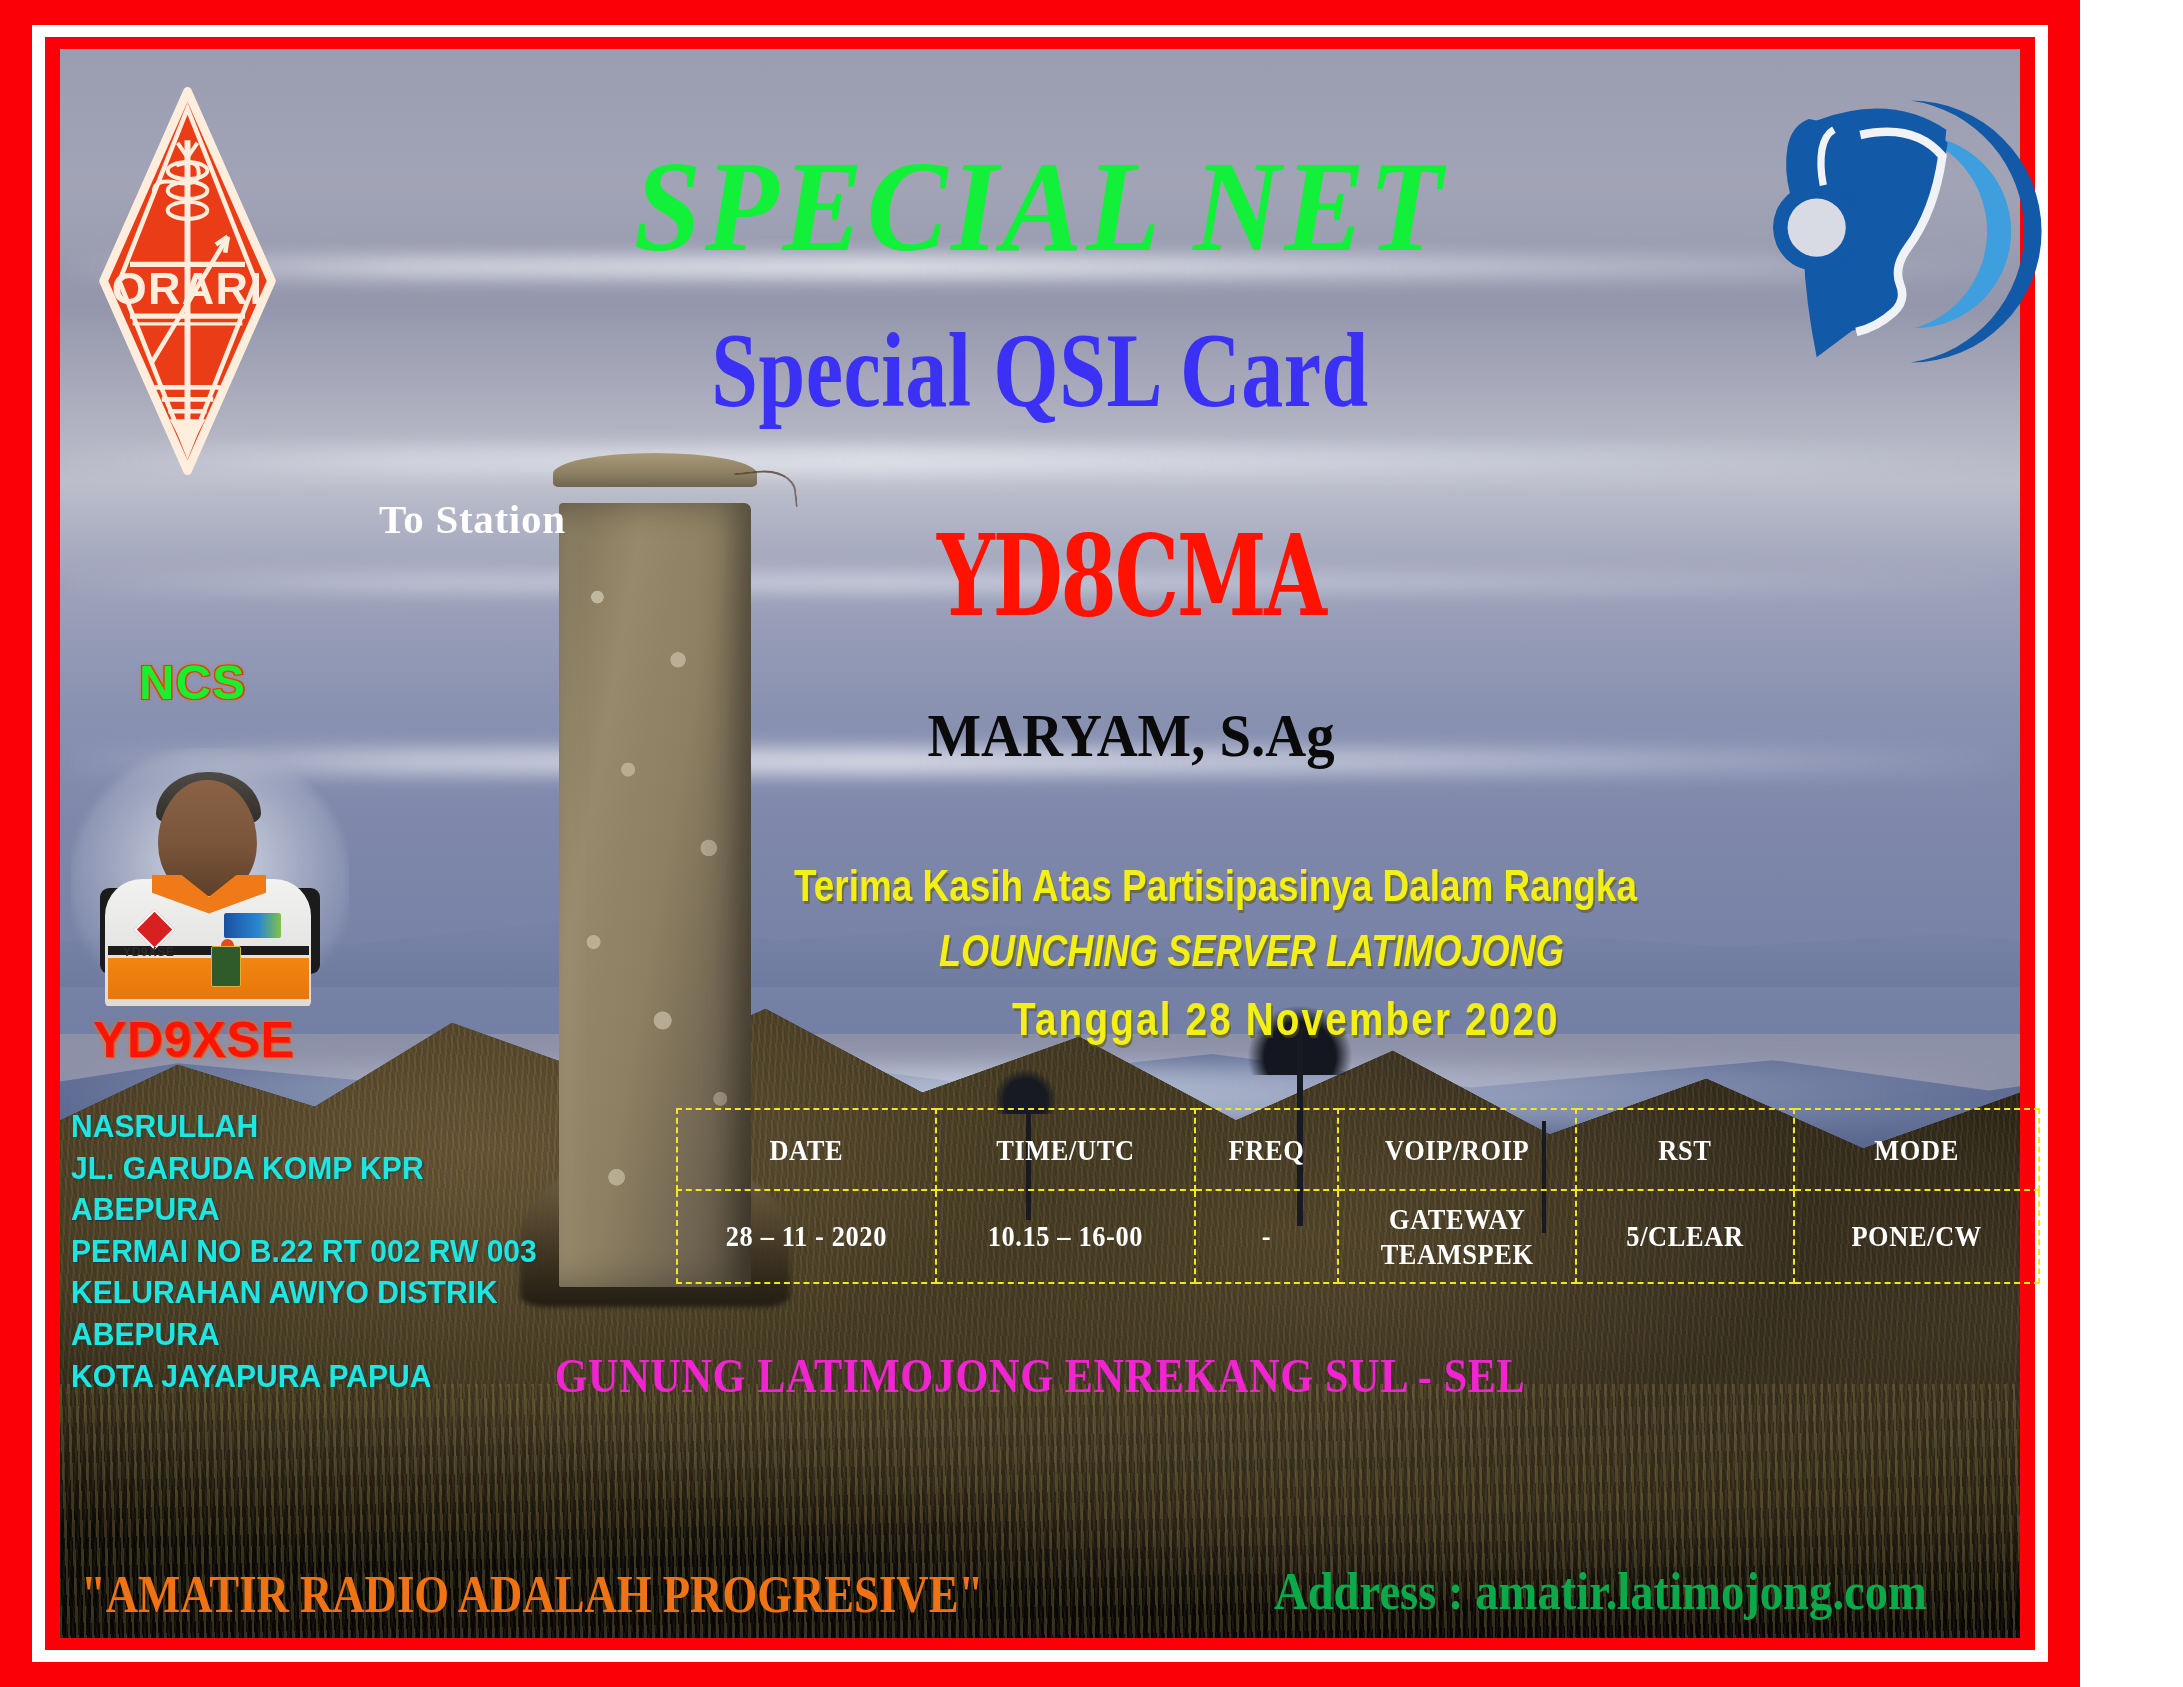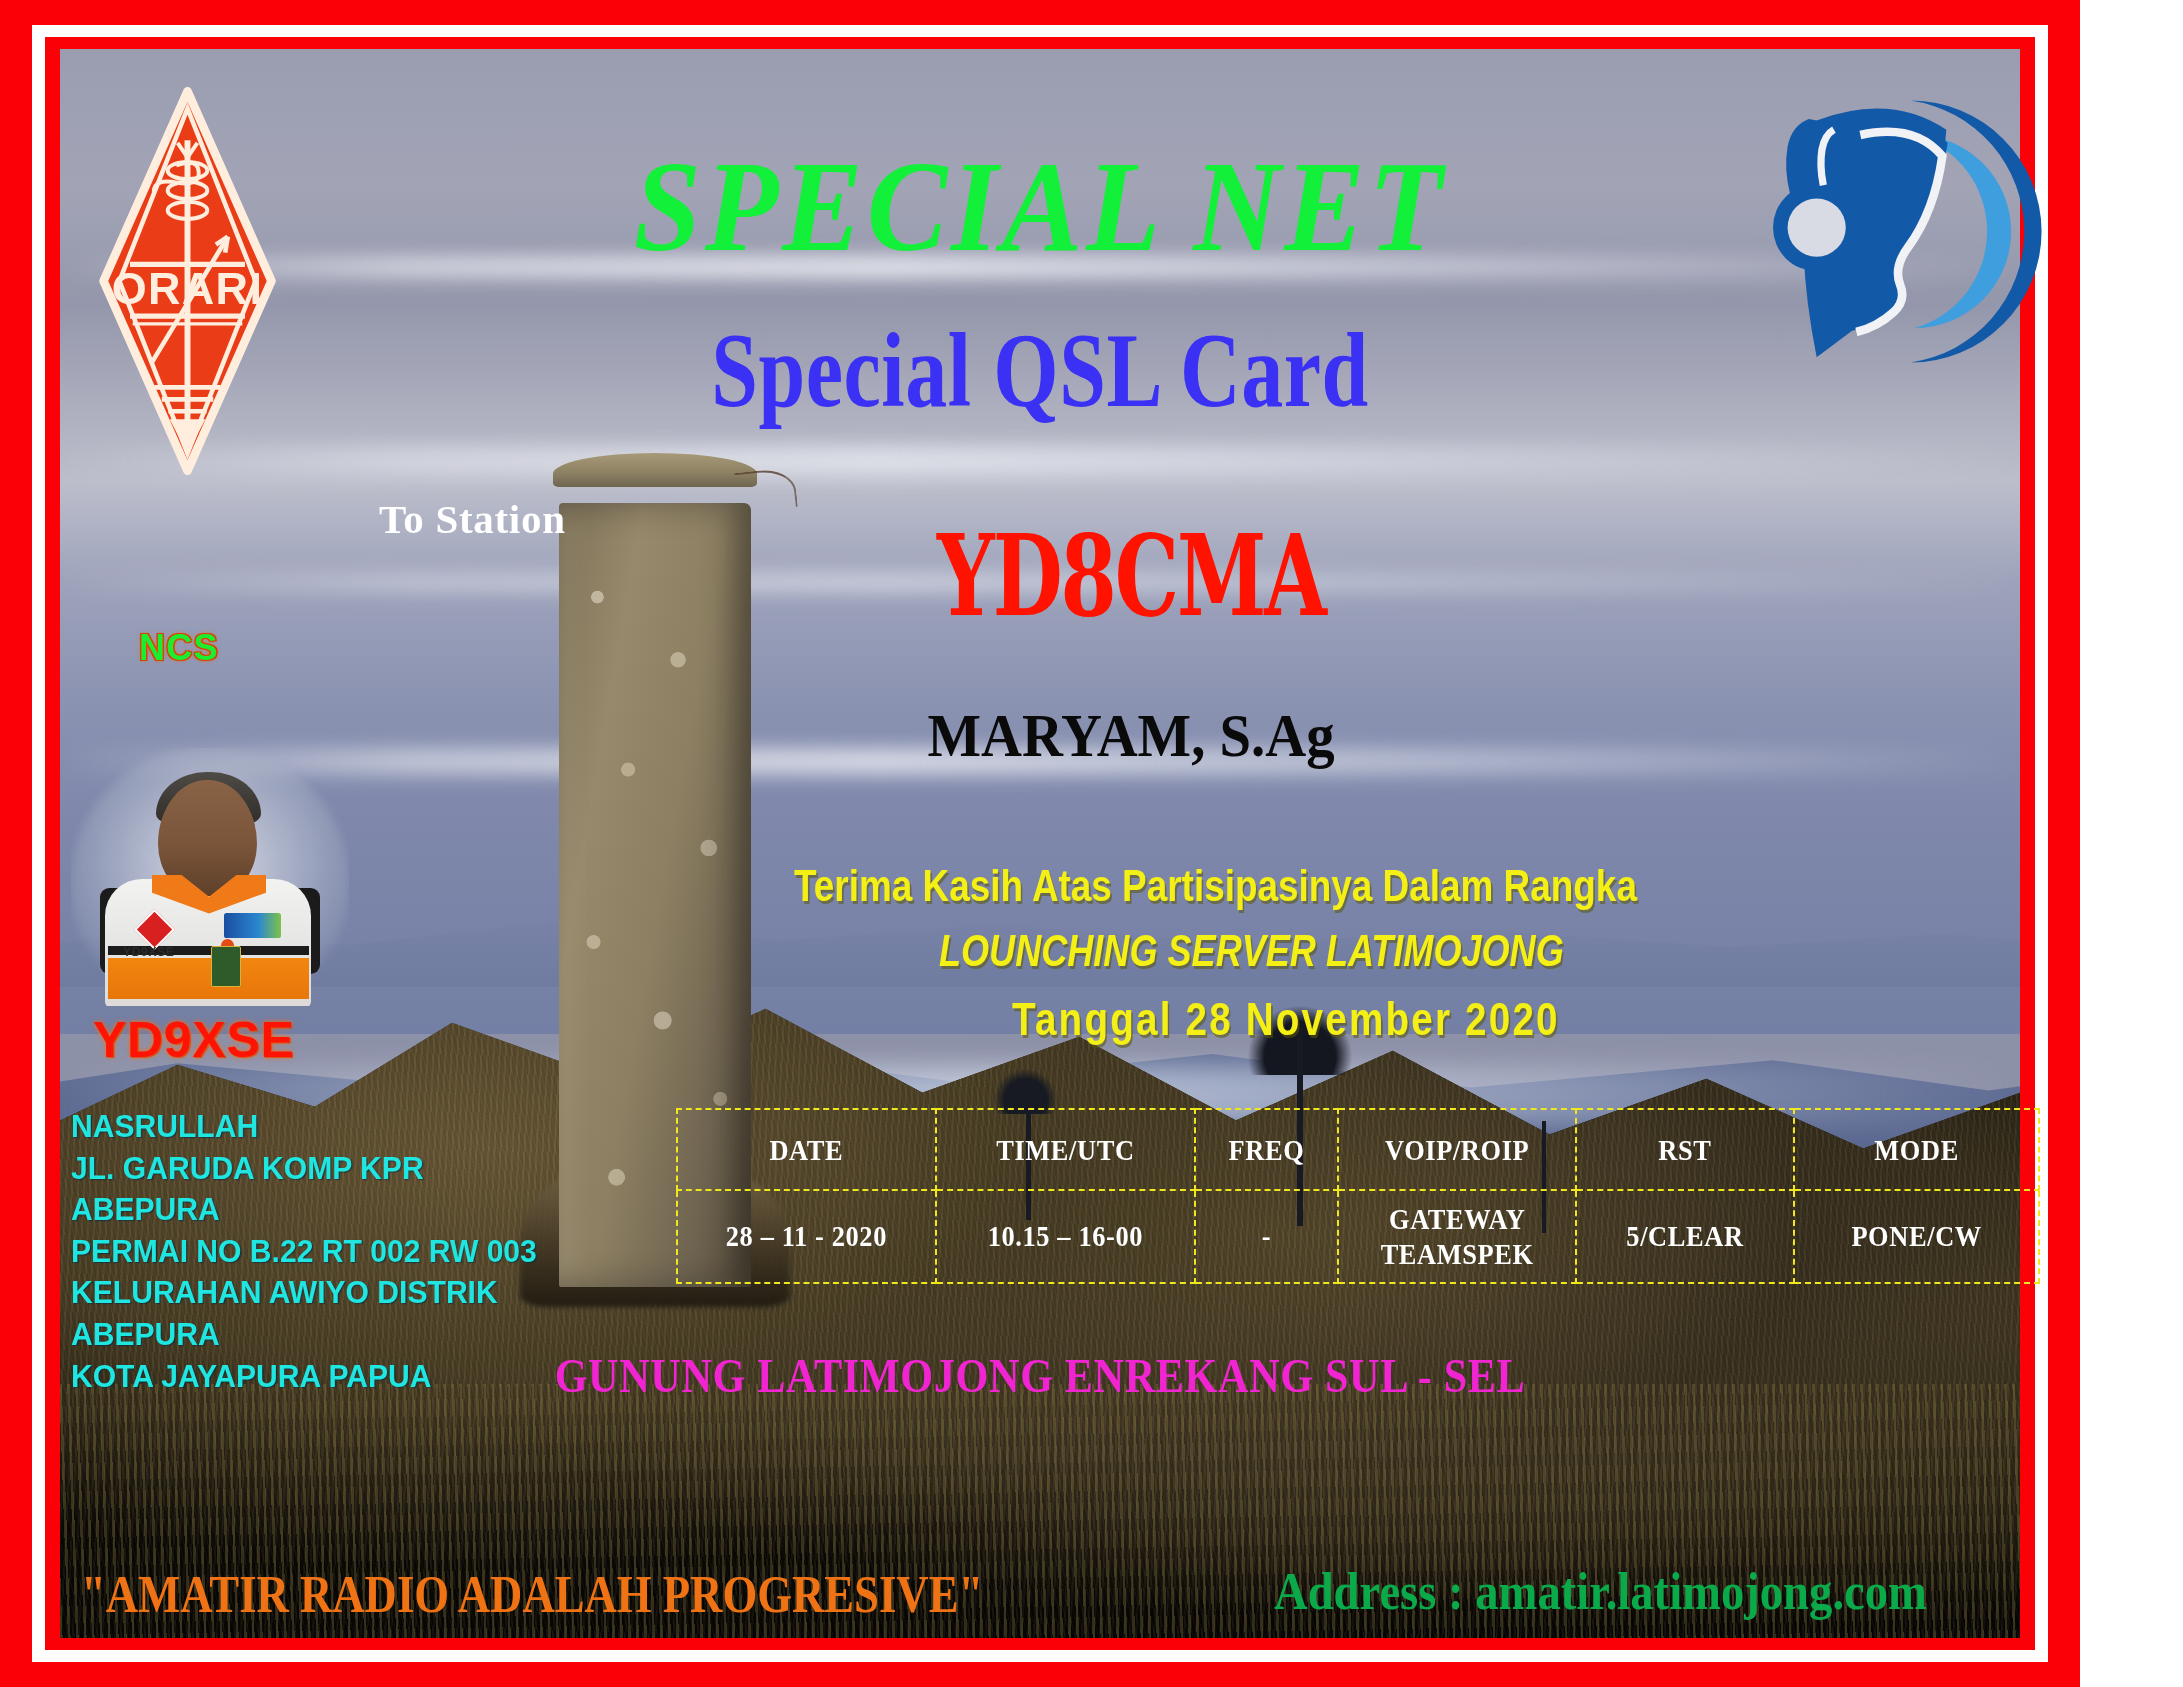--- a/index.html
+++ b/index.html
@@ -221,22 +221,22 @@
     font-weight:bold;
     text-shadow:2px 2.6px 0 rgba(90,86,10,.55);
     white-space:nowrap;
   }
   .y1{left:794px;top:860px;font-size:45px;transform:scaleX(.82);transform-origin:left center;}
   .y2{left:939px;top:926px;font-size:44px;font-style:italic;transform:scaleX(.82);transform-origin:left center;}
   .y3{left:1012px;top:992px;font-size:46px;transform:scaleX(.84);transform-origin:left center;letter-spacing:2.6px;}
 
   
   .t-ncs{
-    position:absolute;left:139px;top:627px;
-    font-size:36px;font-weight:bold;
+    position:absolute;left:139px;top:654px;
+    font-size:49px;font-weight:bold;
     color:#19ee33;
     font-family:"Liberation Sans", sans-serif;
     text-shadow:0 0 4px #ff5a00, 1.3px 1.3px 0 #c43b00, -1.3px -1.3px 0 #c43b00, 1.3px -1.3px 0 #c43b00, -1.3px 1.3px 0 #c43b00;
     letter-spacing:1.3px;
   }
   .op-photo{
     position:absolute;left:71px;top:748px;width:278px;height:258px;
     overflow:hidden;
   }
   .op-ell{

